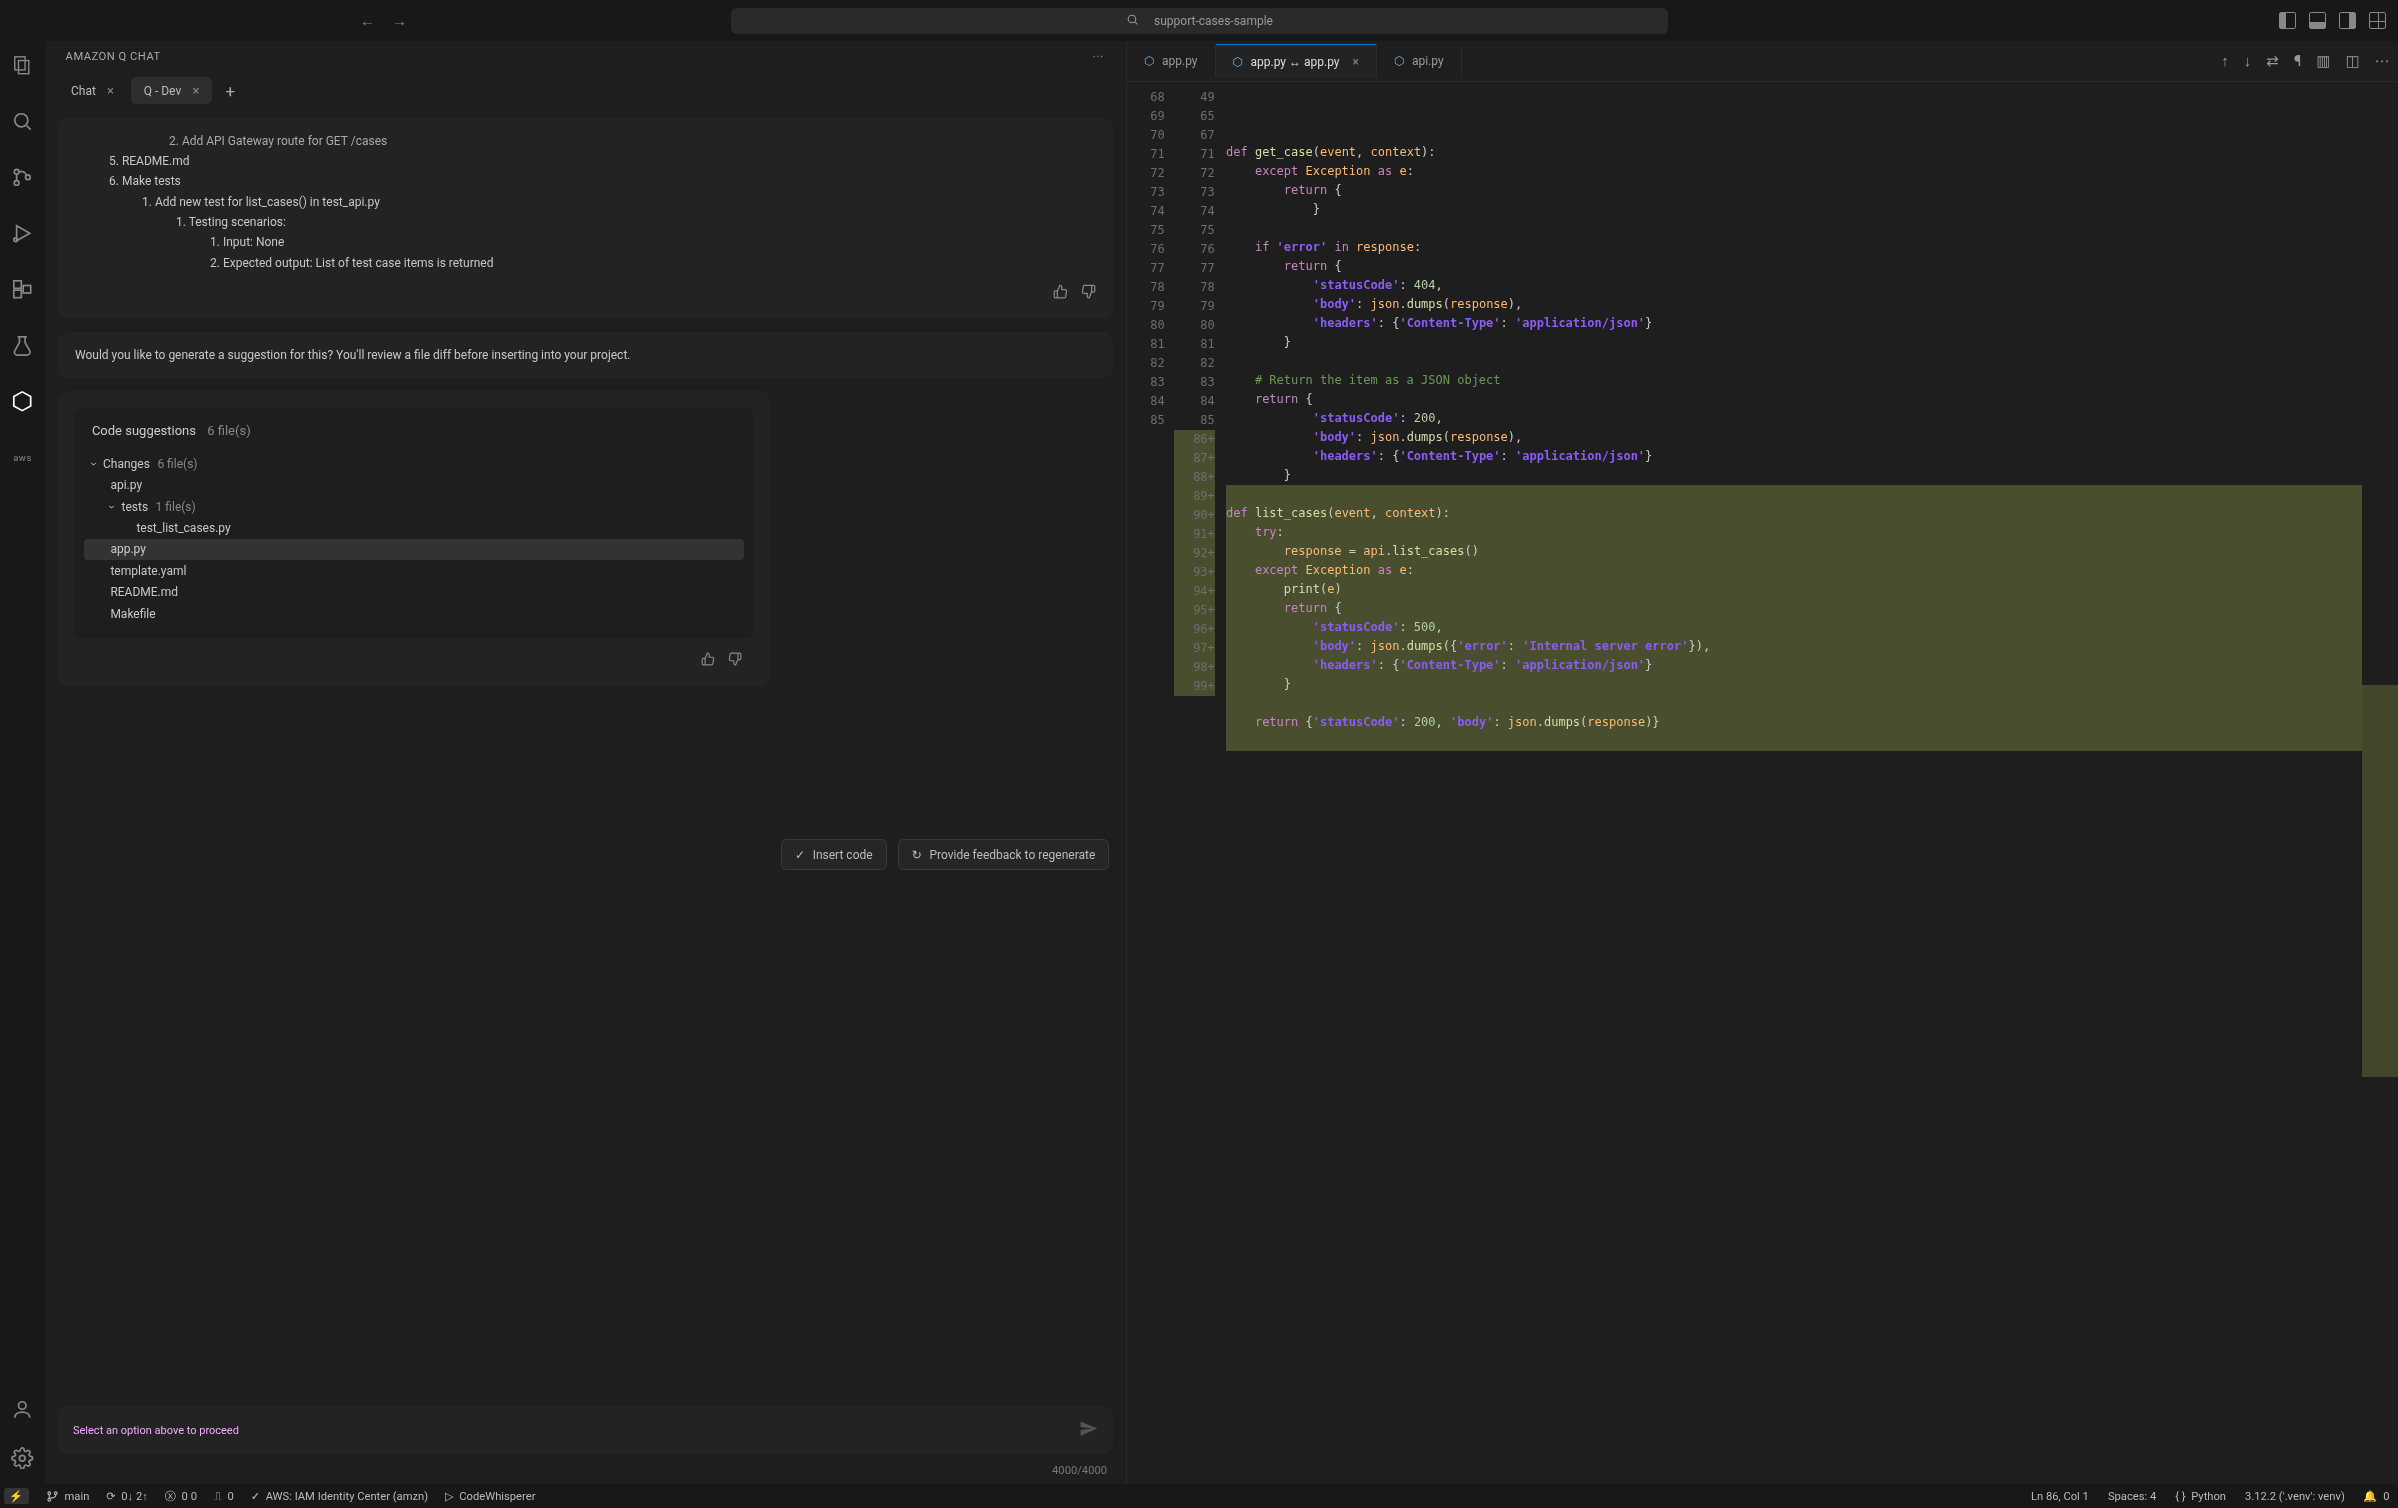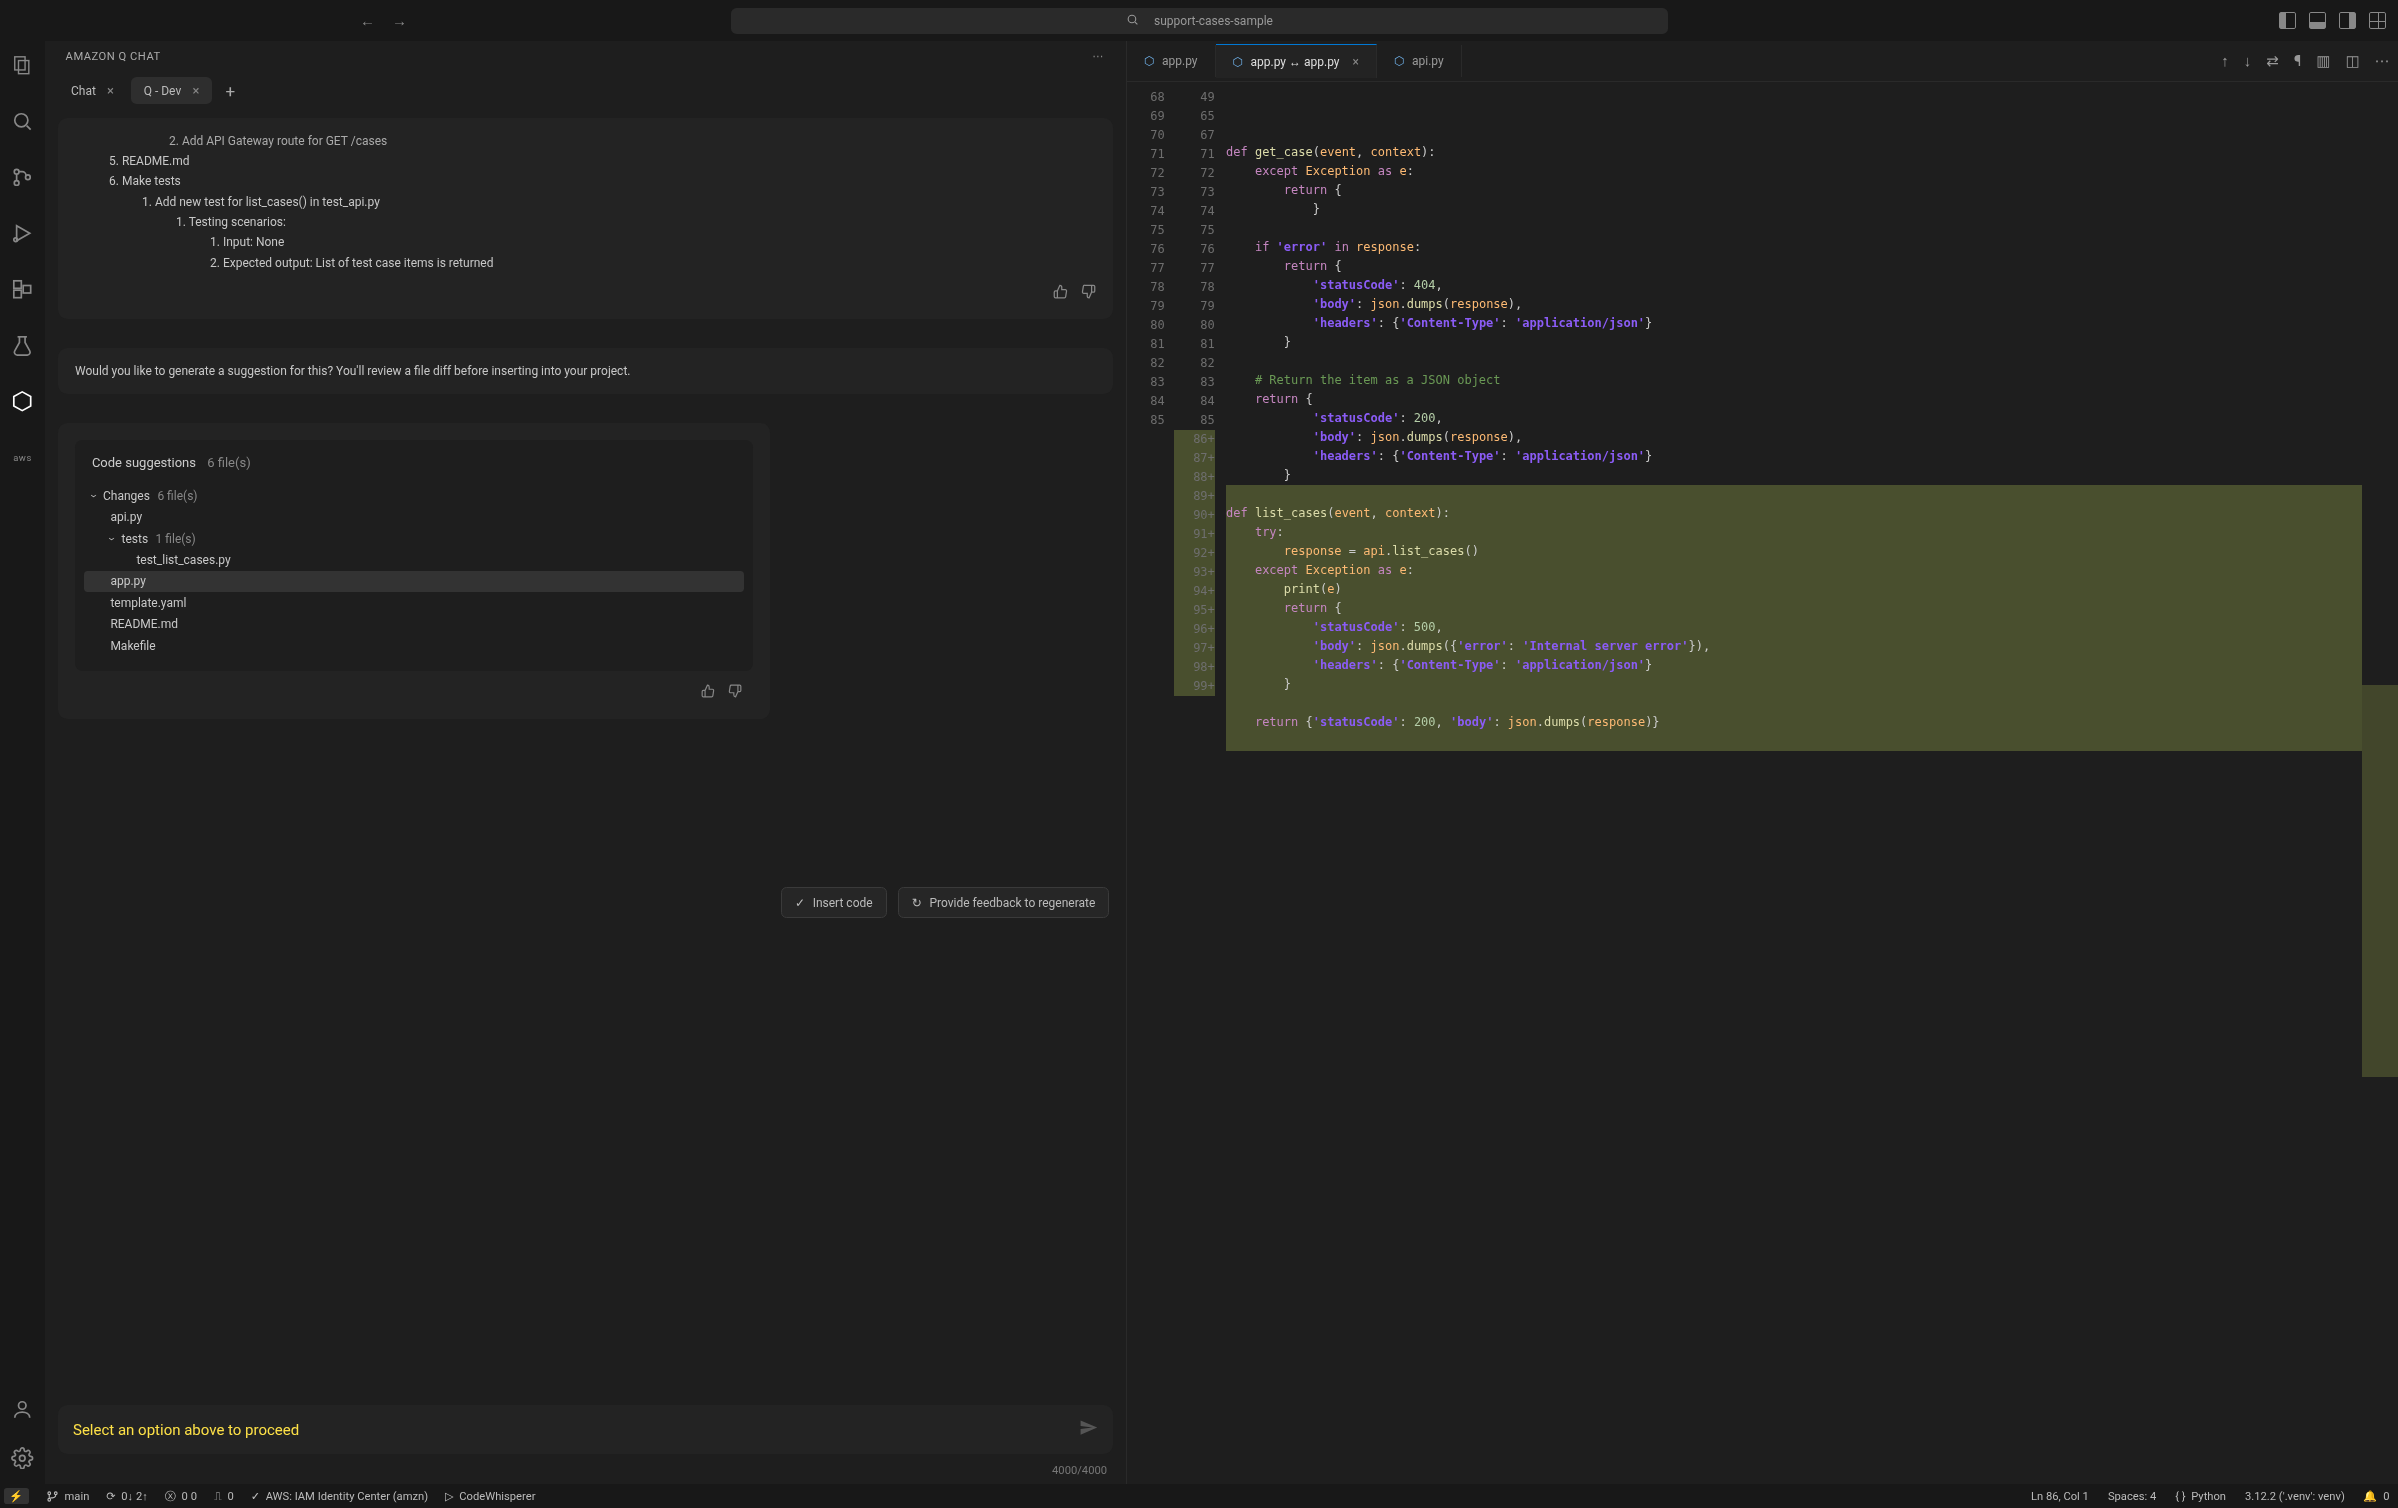--- a/index.html
+++ b/index.html
@@ -106,21 +106,21 @@
 .chat-tab.active { background: #2e2e2e; }
 .chat-tab .close { color: #888; font-size: 13px; }
 .add-tab { padding: 3.7px 9.4px; color: #aaa; font-size: 17px; cursor: pointer; }
 
 .chat-body {
   flex: 1;
   overflow-y: auto;
   padding: 7.5px 13px;
   display: flex;
   flex-direction: column;
-  gap: 29px;
+  gap: 13px;
 }
 .chat-card {
   background: #232323;
   border-radius: 9.4px;
   padding: 13px 17px;
   font-size: 12px;
   line-height: 1.7;
   color: #c7c7c7;
 }
 .chat-card .feedback { display: flex; justify-content: flex-end; gap: 13px; margin-top: 11.2px; color: #888; }
@@ -168,22 +168,22 @@
   cursor: pointer;
 }
 
 .chat-input-wrap { padding: 11.2px 13px 5.6px; }
 .chat-input {
   background: #232323;
   border-radius: 9.4px;
   padding: 13px 15px;
   display: flex;
   align-items: center;
-  color: #fde047;
-  font-size: 15px;
+  color: #f0abfc;
+  font-size: 11px;
 }
 .chat-input .send { margin-left: auto; color: #555; }
 .char-count { text-align: right; color: #777; font-size: 11.2px; padding: 3.7px 19px 7.5px; }
 
 
 .editor-side { flex: 1; display: flex; flex-direction: column; background: #1e1e1e; min-width: 0; }
 .editor-tabs {
   display: flex;
   align-items: center;
   height: 41px;

